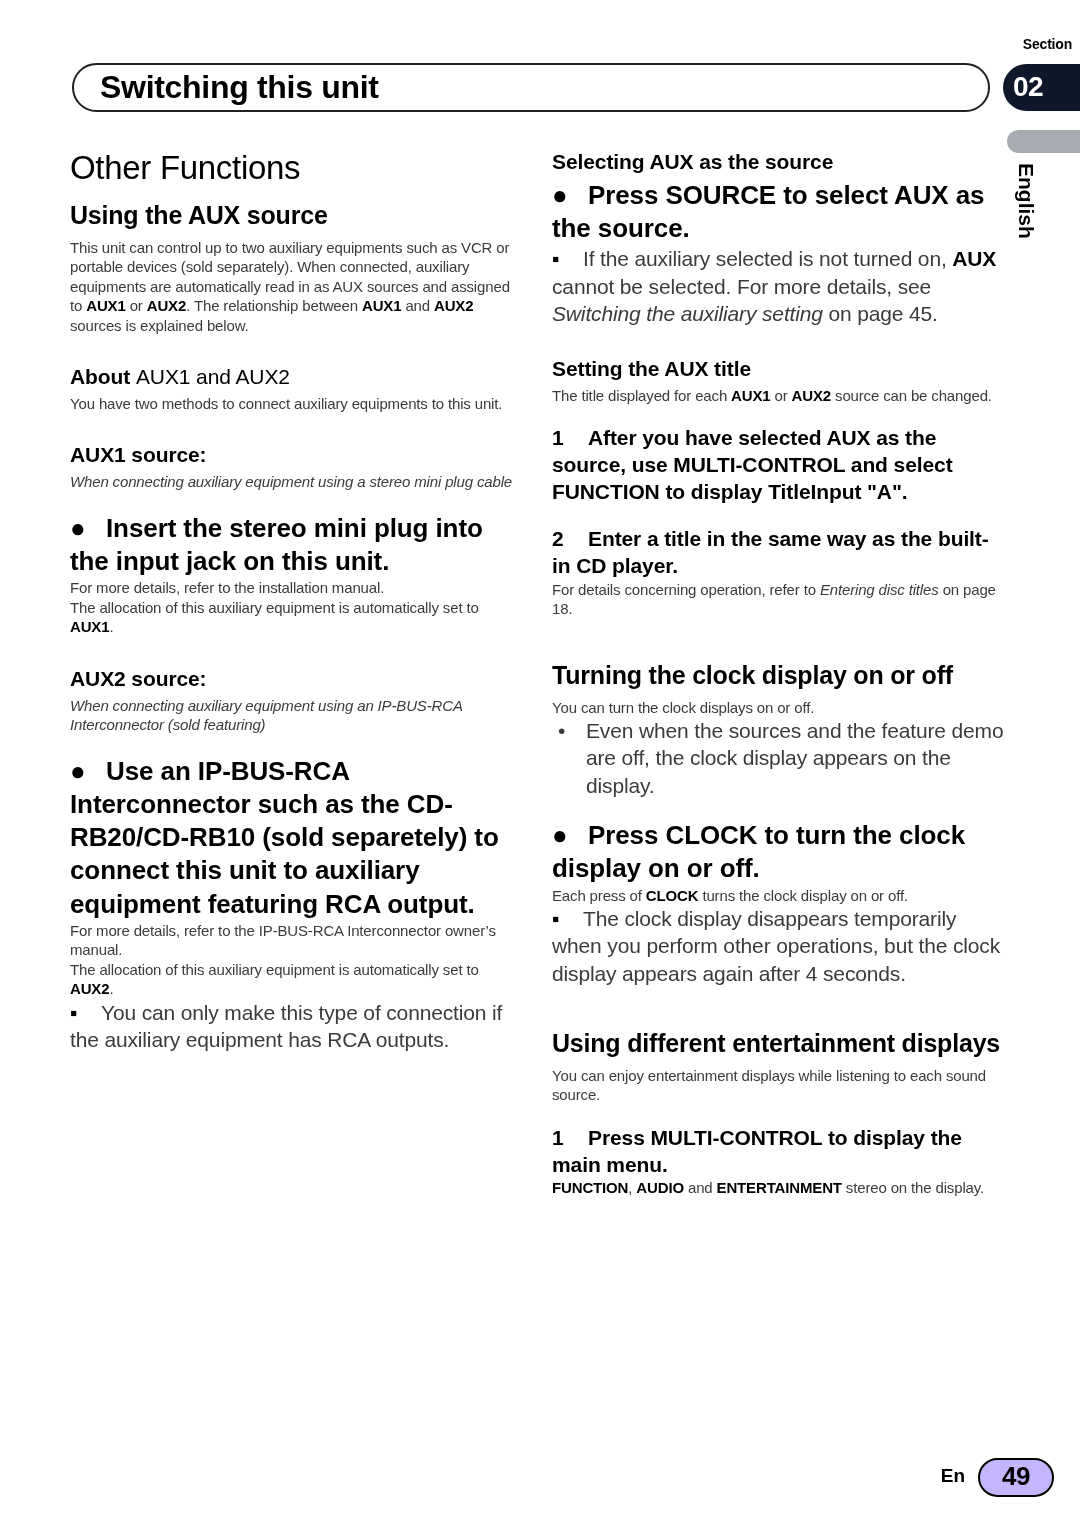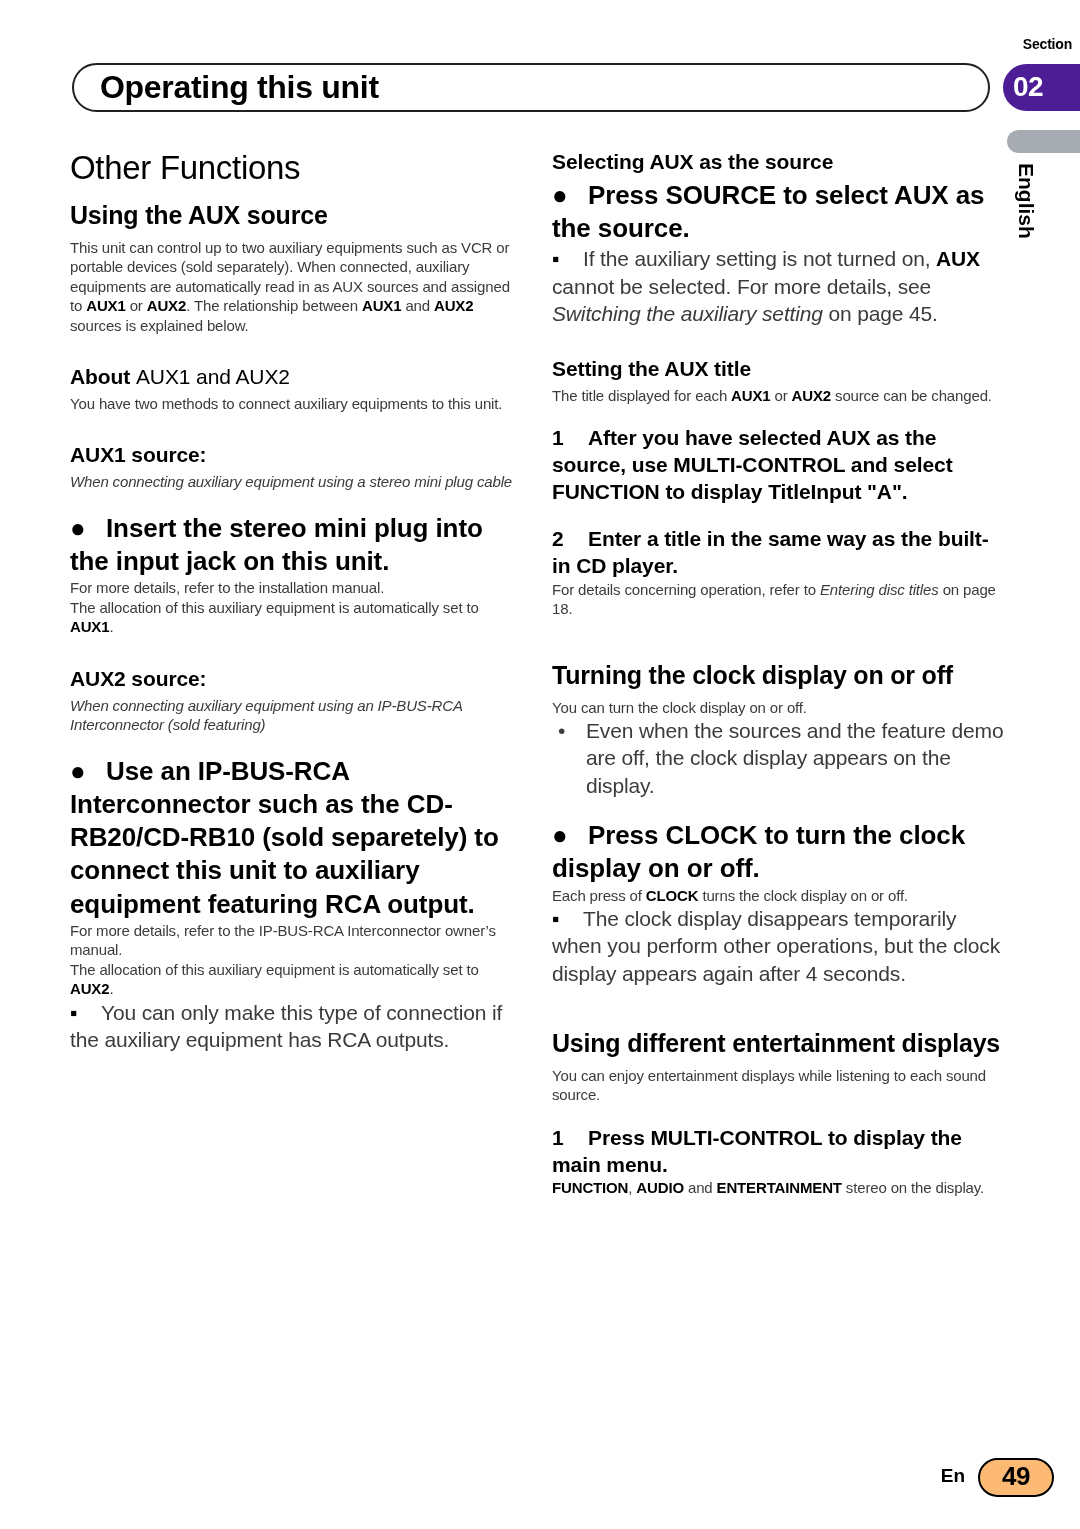--- a/index.html
+++ b/index.html
@@ -56,21 +56,21 @@
     font-weight: bold;
     color: #000;
     letter-spacing: -0.2px;
   }
   .section-tab {
     position: absolute;
     left: 1003px;
     top: 64px;
     width: 77px;
     height: 47px;
-    background: #4c1d95;
+    background: #0f172a;
     border-radius: 24px 0 0 24px;
   }
   .section-tab-num {
     position: absolute;
     left: 10px;
     top: 50%;
     transform: translateY(-52%);
     font-size: 28px;
     font-weight: bold;
     color: #ffffff;
@@ -222,41 +222,41 @@
     color: #000;
   }
   .footer-page {
     position: absolute;
     right: 26px;
     bottom: 32px;
     width: 76px;
     height: 39px;
     border: 2px solid #000;
     border-radius: 20px;
-    background: #fdba74;
+    background: #c4b5fd;
   }
   .footer-page span {
     position: absolute;
     inset: 0;
     display: flex;
     align-items: center;
     justify-content: center;
     font-size: 26px;
     font-weight: bold;
     letter-spacing: -0.5px;
     padding-bottom: 2px;
   }
 </style>
 </head>
 <body>
 
 <div class="page">
 
   <div class="runhead">
-    <div class="runhead-title">Operating this unit</div>
+    <div class="runhead-title">Switching this unit</div>
   </div>
 
   <div class="section-word">Section</div>
   <div class="section-tab">
     <div class="section-tab-num">02</div>
   </div>
 
   <div class="lang-tab"></div>
   <div class="lang-label">English</div>
 
@@ -297,40 +297,40 @@
     <p class="note"><span class="sq">▪</span><span>You can only make this type of connection if the auxiliary equipment has RCA outputs.</span></p>
 
   </div>
 
   <div class="col col-right">
 
     <h3 class="h3">Selecting AUX as the source</h3>
 
     <p class="instr"><span class="dot">●</span><span>Press SOURCE to select AUX as the source.</span></p>
 
-    <p class="note"><span class="sq">▪</span><span>If the auxiliary setting is not turned on, </span><b>AUX</b><span> cannot be selected. For more details, see </span><i>Switching the auxiliary setting</i><span> on page 45.</span></p>
+    <p class="note"><span class="sq">▪</span><span>If the auxiliary selected is not turned on, </span><b>AUX</b><span> cannot be selected. For more details, see </span><i>Switching the auxiliary setting</i><span> on page 45.</span></p>
 
     <div class="gap-l"></div>
 
     <h3 class="h3">Setting the AUX title</h3>
     <p class="body"><span>The title displayed for each </span><b>AUX1</b><span> or </span><b>AUX2</b><span> source can be changed.</span></p>
 
     <div class="gap-m"></div>
 
     <p class="step"><span class="num">1</span><span>After you have selected AUX as the source, use MULTI-CONTROL and select FUNCTION to display TitleInput "A".</span></p>
 
     <div class="gap-m"></div>
 
     <p class="step"><span class="num">2</span><span>Enter a title in the same way as the built-in CD player.</span></p>
     <p class="body"><span>For details concerning operation, refer to </span><i>Entering disc titles</i><span> on page 18.</span></p>
 
     <div class="gap-xl"></div>
 
     <h2 class="h2">Turning the clock display on or off</h2>
-    <p class="body">You can turn the clock display on or off.</p>
+    <p class="body">You can turn the clock displays on or off.</p>
     <p class="dotlist"><span class="sd">•</span><span>Even when the sources and the feature demo are off, the clock display appears on the display.</span></p>
 
     <div class="gap-m"></div>
 
     <p class="instr"><span class="dot">●</span><span>Press CLOCK to turn the clock display on or off.</span></p>
     <p class="body"><span>Each press of </span><b>CLOCK</b><span> turns the clock display on or off.</span></p>
     <p class="note"><span class="sq">▪</span><span>The clock display disappears temporarily when you perform other operations, but the clock display appears again after 4 seconds.</span></p>
 
     <div class="gap-xl"></div>
 

